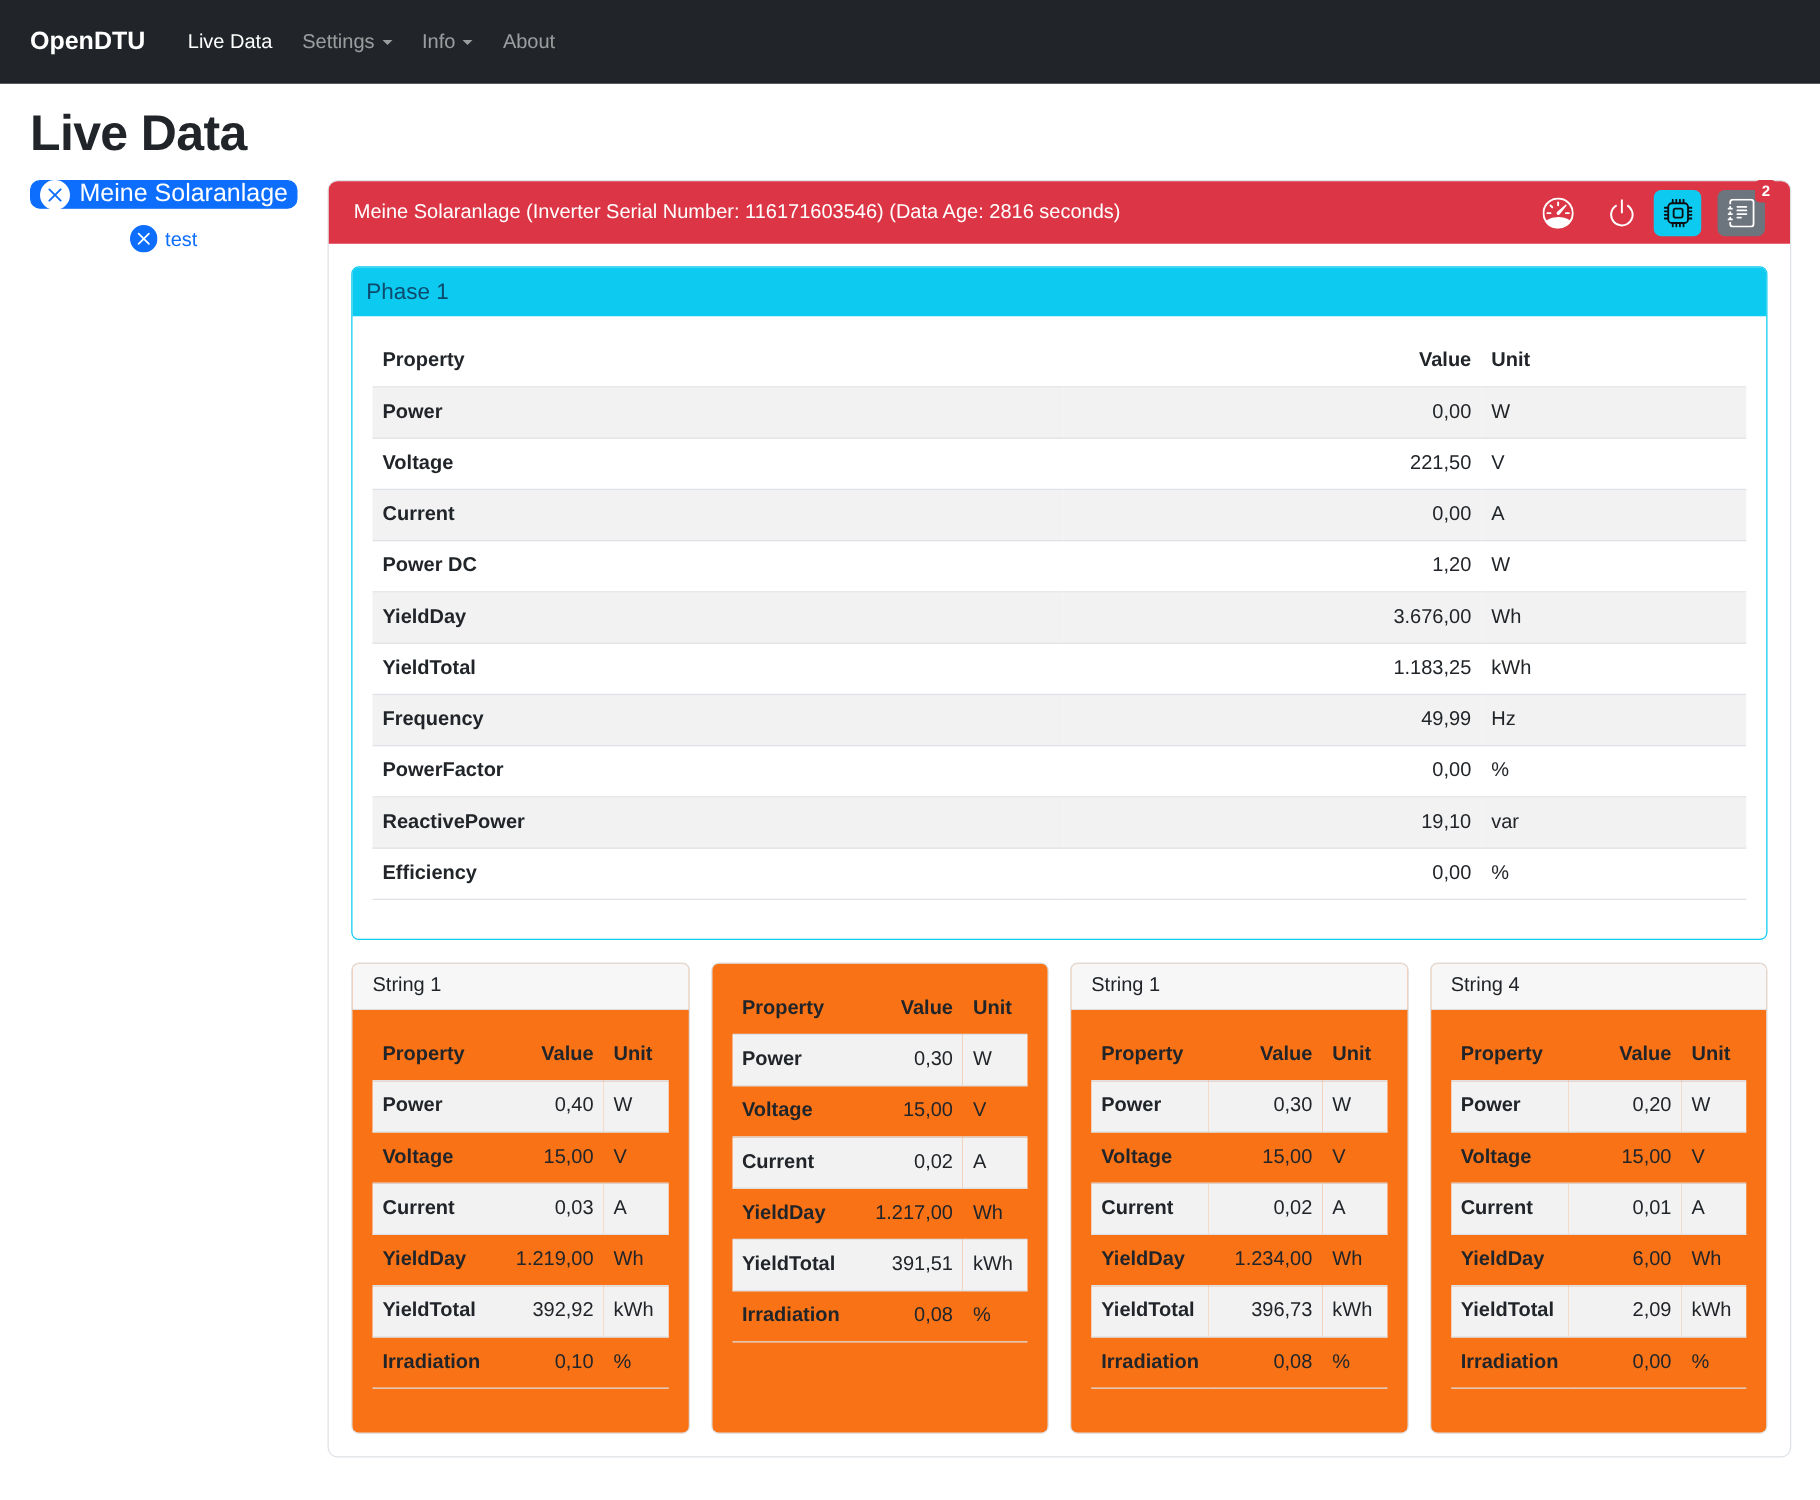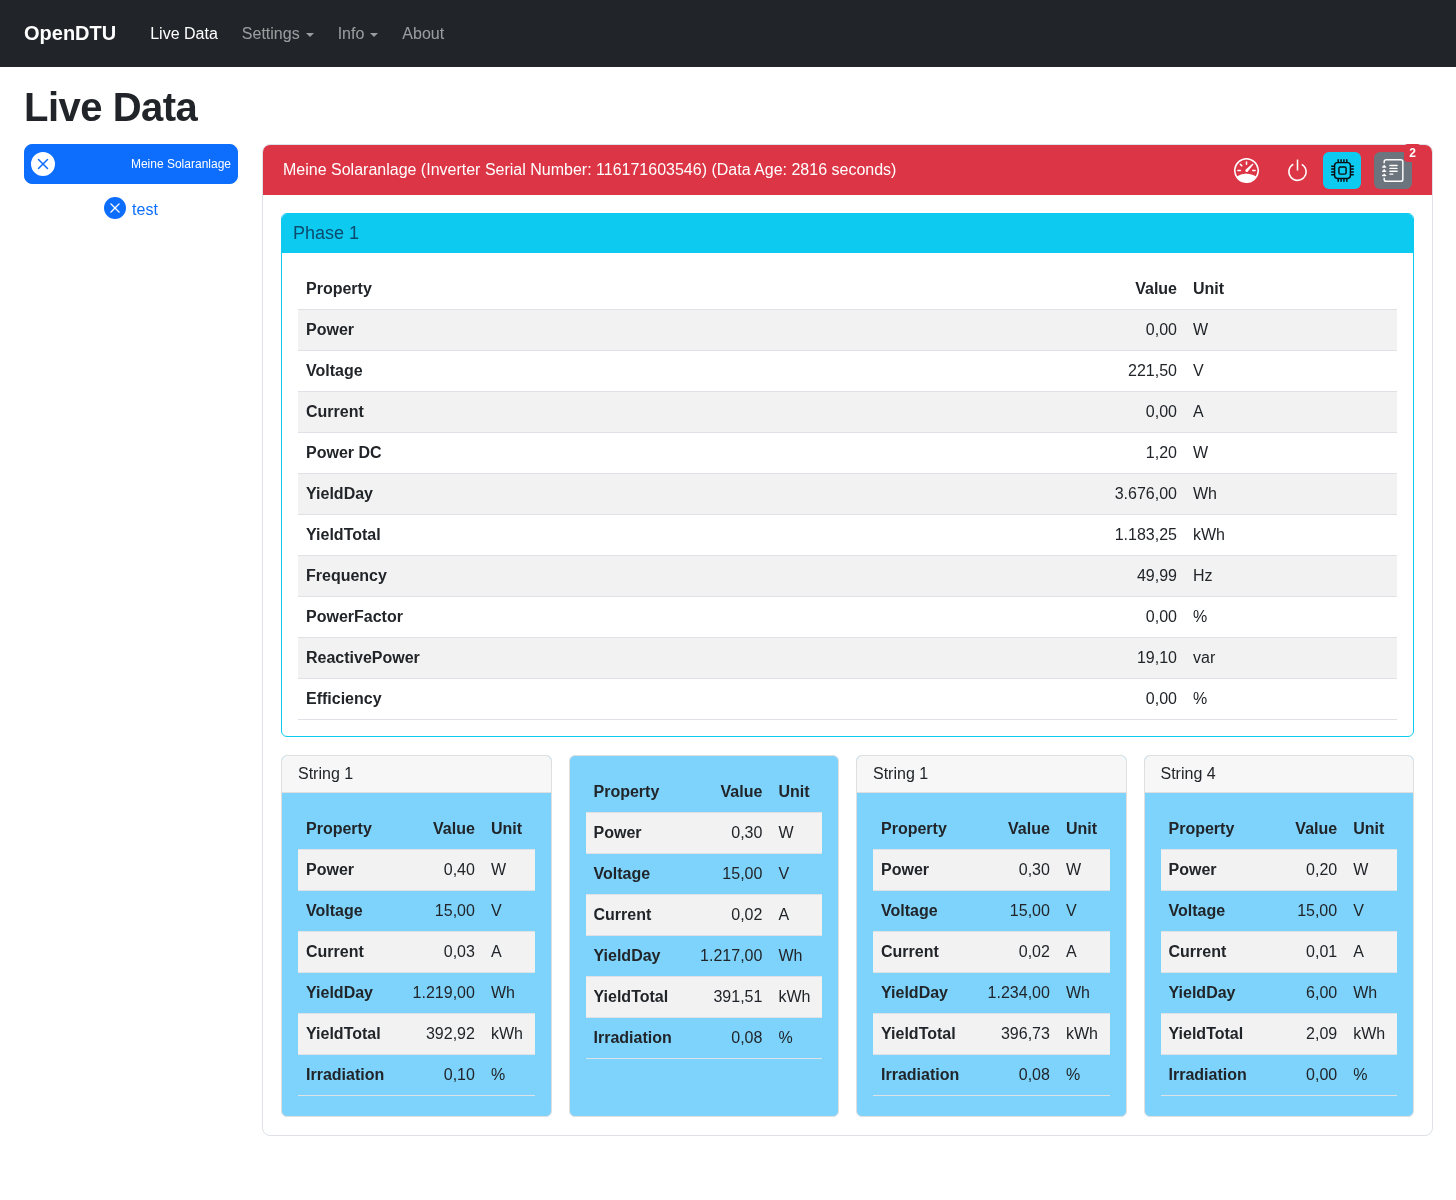--- a/index.html
+++ b/index.html
@@ -56,30 +56,30 @@
     letter-spacing: -0.5px;
   }
   .content-row {
     display: flex;
     align-items: flex-start;
     padding: 0 23px 10px 24px;
   }
   .sidebar { width: 214px; margin-right: 24px; flex: none; }
   .inverter-select-btn {
     width: 100%;
-    height: 40px;
+    height: 23px;
     background: #0d6efd;
     border: 1px solid #0d6efd;
     border-radius: 8px;
     color: #fff;
-    font-size: 12px;
+    font-size: 20px;
     font-family: inherit;
     display: flex;
     align-items: center;
-    justify-content: space-between;
+    justify-content: center;
     gap: 8px;
     cursor: pointer;
   }
   .sidebar-secondary-link {
     margin-top: 13px;
     display: flex;
     align-items: flex-end;
     justify-content: center;
     gap: 6px;
     color: #0d6efd;
@@ -160,20 +160,21 @@
     border-radius: 5px 5px 0 0;
     padding: 9px 11px;
     font-size: 18px;
   }
   .card-body { padding: 16px; }
 
   
   table.data-table {
     width: 100%;
     border-collapse: collapse;
+    margin-bottom: 15px;
   }
   table.data-table th, table.data-table td {
     padding: 8px;
     font-size: 16px;
     line-height: 1.5;
     border-bottom: 1px solid #dee2e6;
     vertical-align: middle;
   }
   table.data-table thead th { text-align: left; font-weight: 700; }
   table.data-table thead th.col-value { text-align: right; }
@@ -187,21 +188,21 @@
   .phase-table th.col-unit, .phase-table td.unit-cell { width: 212px; }
   .string-table th.col-unit, .string-table td.unit-cell { width: 52px; }
   .string-table th.col-value { width: 92px; }
 
   
   .strings-row { display: flex; gap: 17px; }
   .string-card {
     flex: 1;
     border: 1px solid #dfdfdf;
     border-radius: 6px;
-    background: #7dd3fc;
+    background: #f97316;
     min-width: 0;
   }
   .string-card-header {
     background: #f7f7f7;
     border-bottom: 1px solid #dfdfdf;
     border-radius: 5px 5px 0 0;
     padding: 9px 16px;
     font-size: 16px;
     color: #212529;
   }

